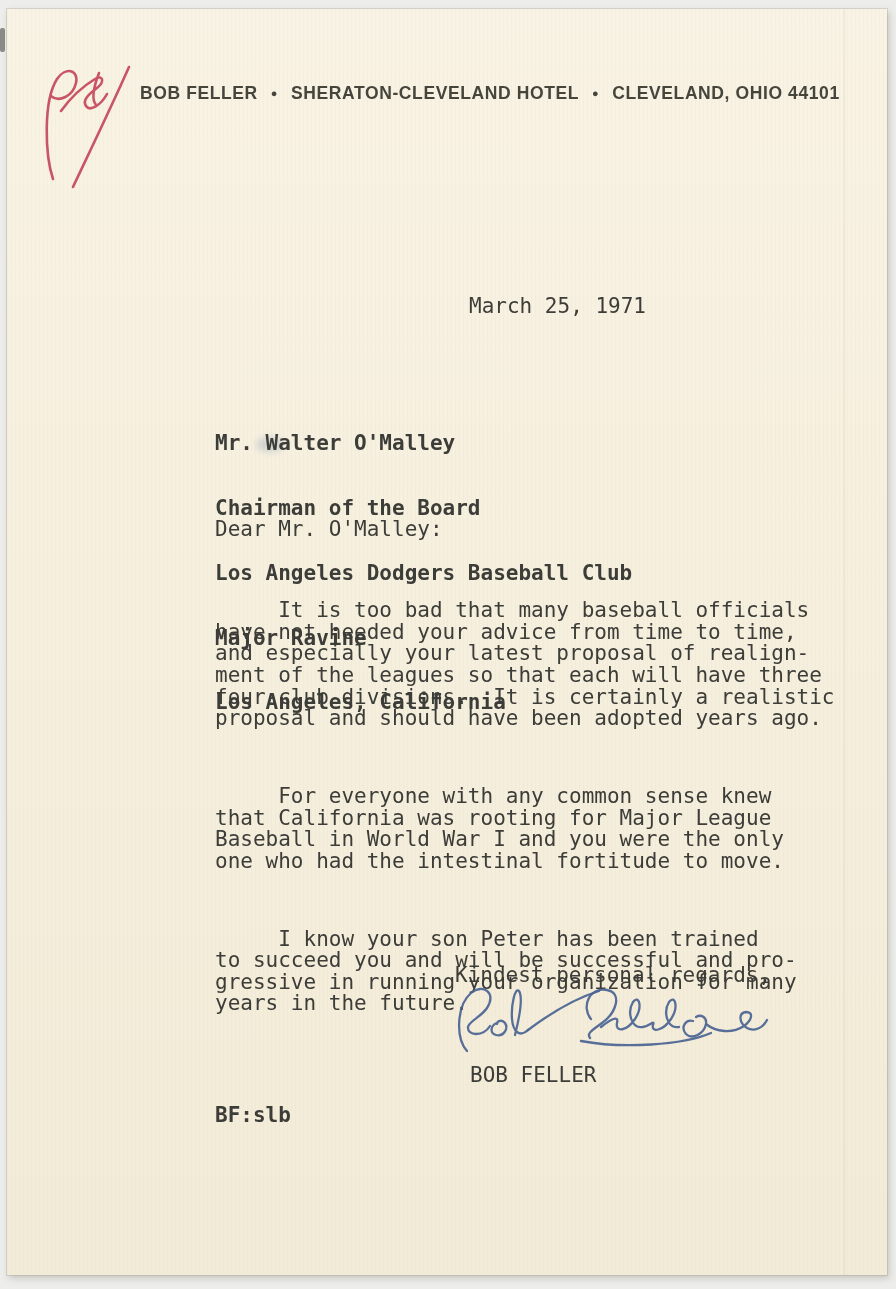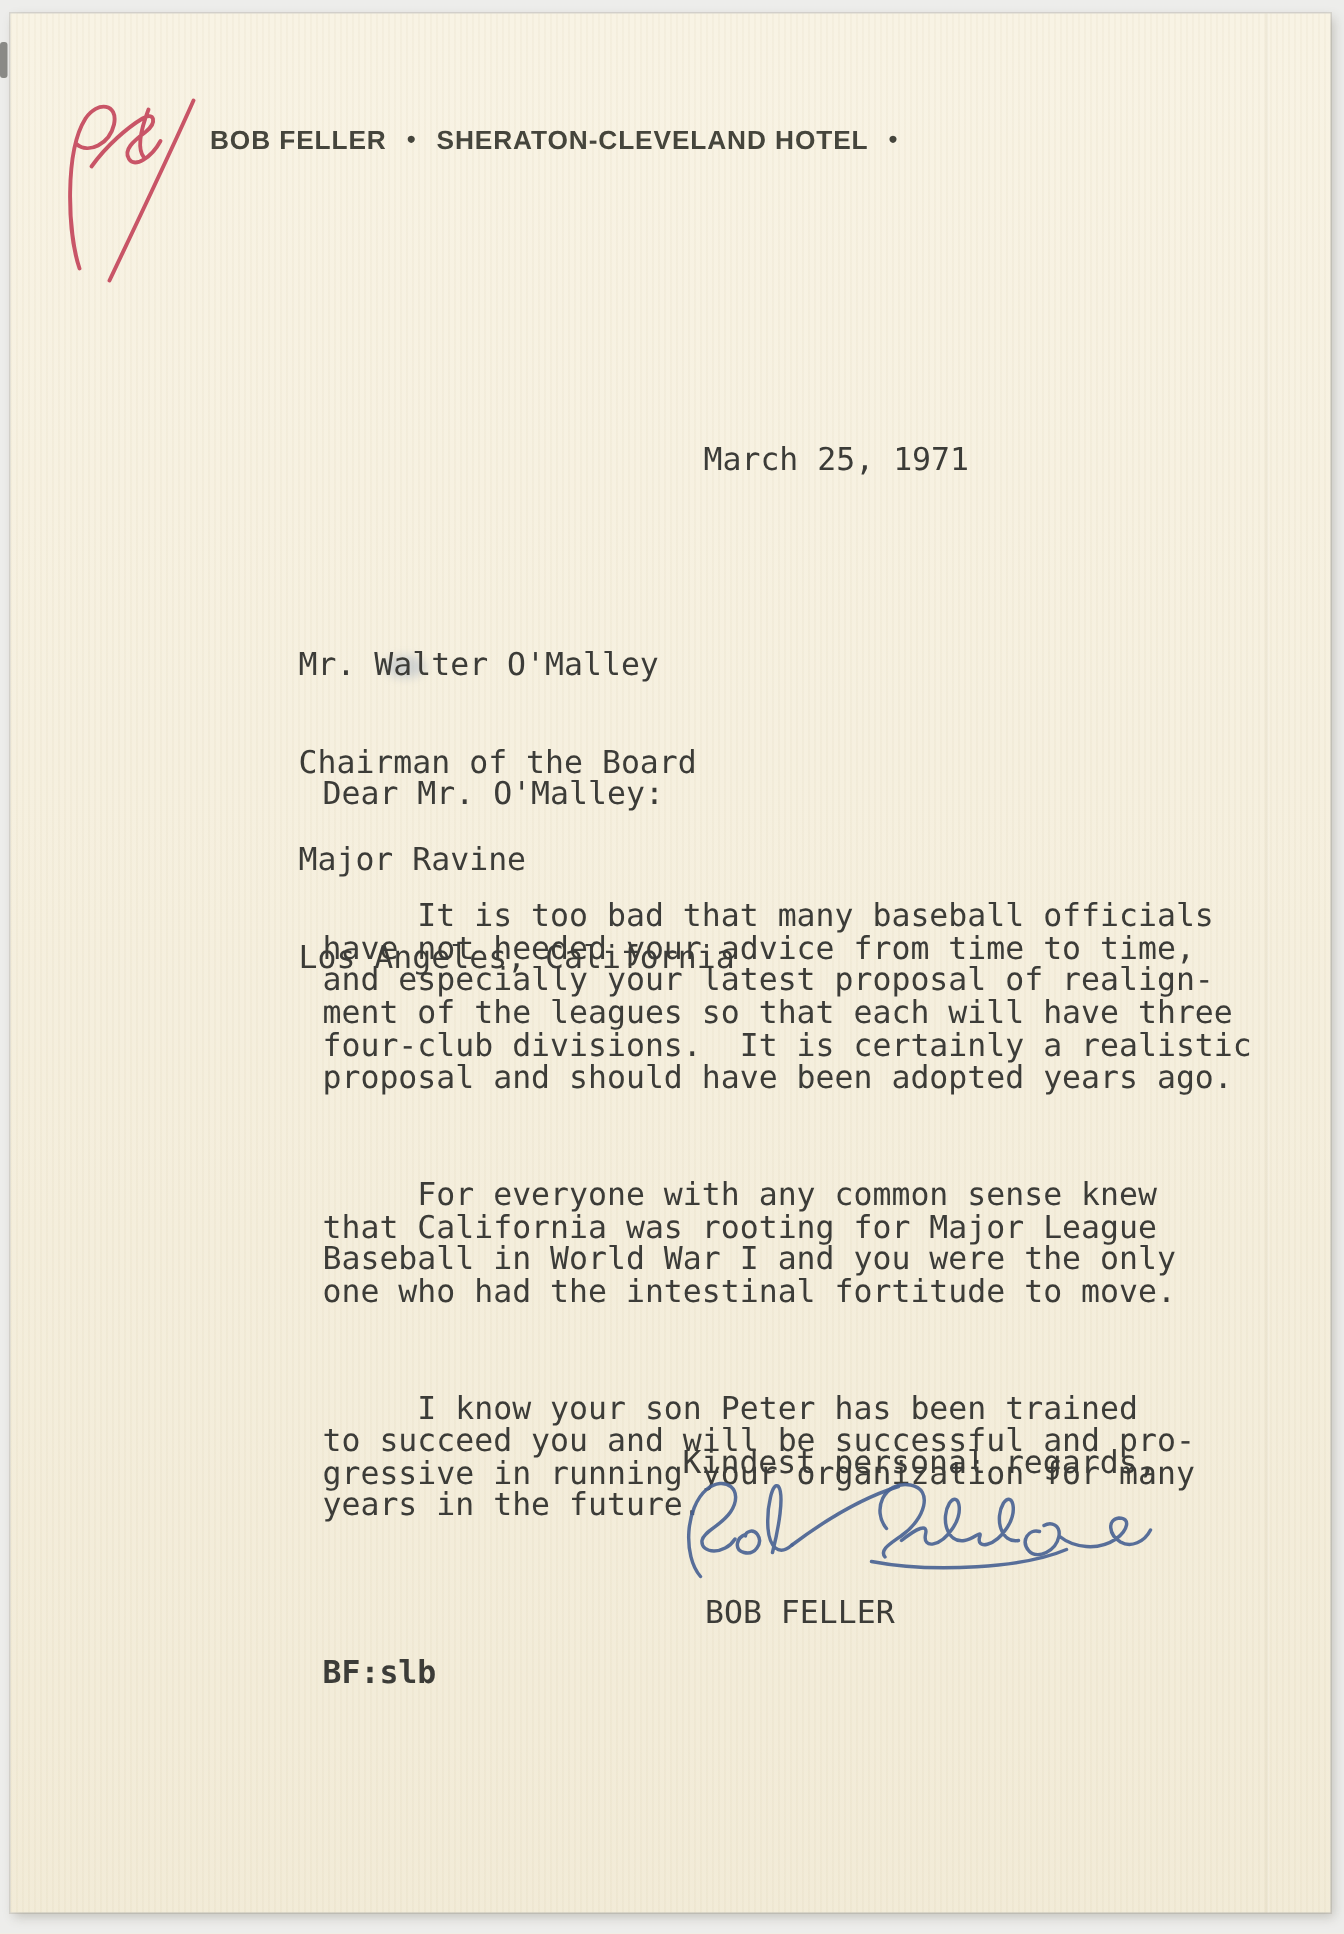--- a/index.html
+++ b/index.html
@@ -35,21 +35,21 @@
     color:#45453c;
   }
   .letterhead .bullet{
     font-size:11px;margin:0 13px;transform:translateY(-1px);
   }
   .typed{
     color:#3c3c38;font-size:21px;line-height:21.6px;
     white-space:pre;letter-spacing:0px;
   }
   .date-line{position:absolute;left:462px;top:287px;}
-  .recipient{position:absolute;left:192px;top:381px;}
+  .recipient{position:absolute;left:208px;top:381px;font-weight:bold;}
   .salutation{position:absolute;left:208px;top:510px;}
   .body-block{position:absolute;left:208px;top:548px;width:540px;}
   .body-block p{margin:0 0 13px 0;}
   .closing{position:absolute;left:448px;top:956px;}
   .typed-name{position:absolute;left:463px;top:1056px;}
   .reference{position:absolute;left:208px;top:1096px;font-weight:bold;}
   .sig-svg{position:absolute;left:446px;top:972px;width:322px;height:88px;}
   .sig-svg path{fill:none;stroke:#4a6394;stroke-width:2.3;stroke-linecap:round;opacity:.92;}
   .pete-svg{position:absolute;left:32px;top:50px;width:100px;height:130px;}
   .pete-svg path{fill:none;stroke:#c13f55;stroke-width:2.6;stroke-linecap:round;opacity:.88;}
@@ -62,35 +62,37 @@
 <body>
 
 <div class="scan">
   <div class="paper">
 
     <div class="letterhead">
       <span>BOB FELLER</span>
       <span class="bullet">●</span>
       <span>SHERATON-CLEVELAND HOTEL</span>
       <span class="bullet">●</span>
+      <span>CLEVELAND, OHIO 44101</span>
     </div>
 
     <svg class="pete-svg" viewBox="0 0 100 130" aria-label="Pete">
       <path d="M14,120 C6,96 4,42 18,20 C26,8 40,10 37,24 C34,37 20,44 12,37"></path>
       <path d="M22,52 C32,38 46,26 56,20 C64,15 66,23 58,29 C50,35 43,41 47,47 C51,53 62,46 68,35 M60,14 C55,27 52,40 57,46"></path>
       <path d="M90,8 C75,42 52,90 34,128"></path>
     </svg>
 
     <div class="smudge"></div>
 
     <div class="typed date-line">March 25, 1971</div>
 
     <div class="typed recipient">
       <div>Mr. Walter O'Malley</div>
       <div>Chairman of the Board</div>
+      <div>Los Angeles Dodgers Baseball Club</div>
       <div>Major Ravine</div>
       <div>Los Angeles, California</div>
     </div>
 
     <div class="typed salutation">Dear Mr. O'Malley:</div>
 
     <div class="typed body-block">
       <p>     It is too bad that many baseball officials
 have not heeded your advice from time to time,
 and especially your latest proposal of realign-

